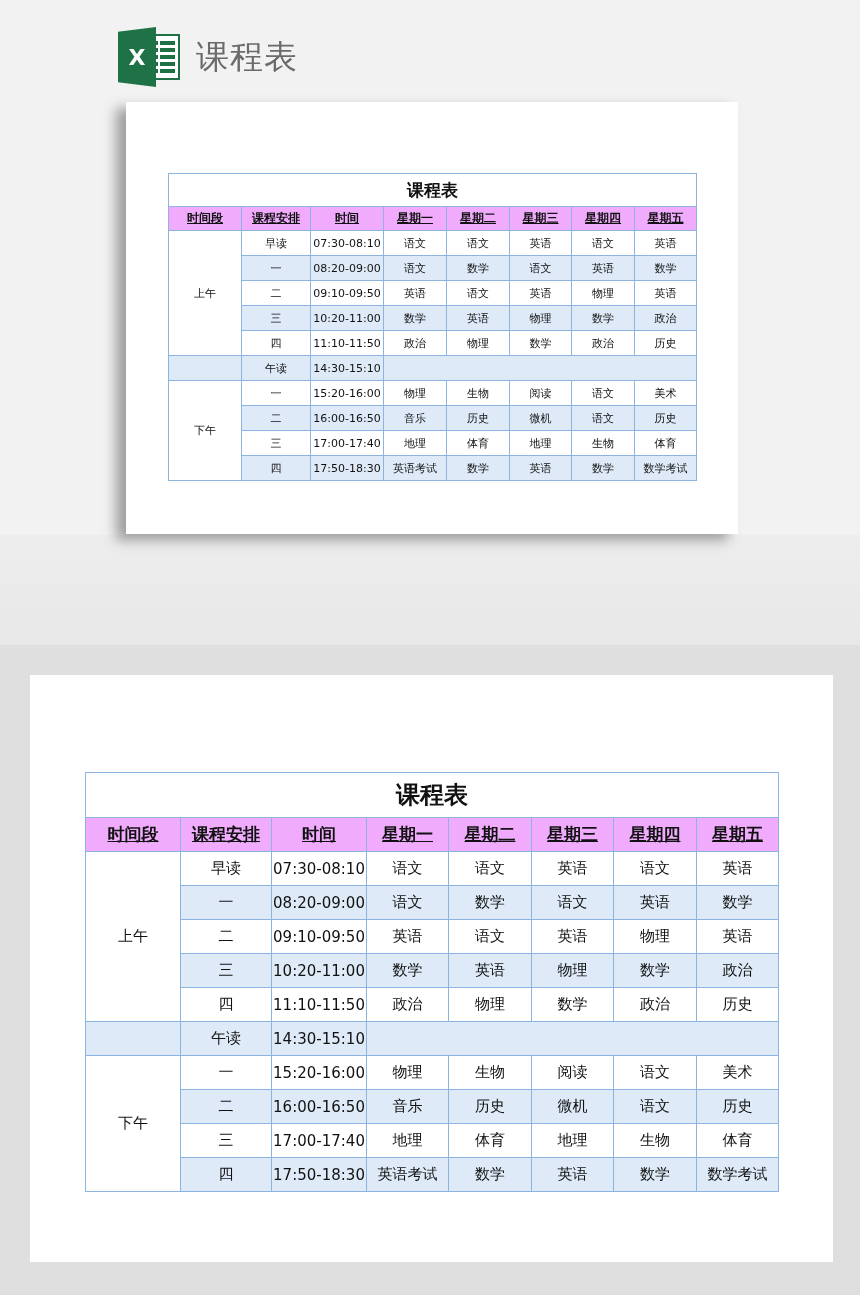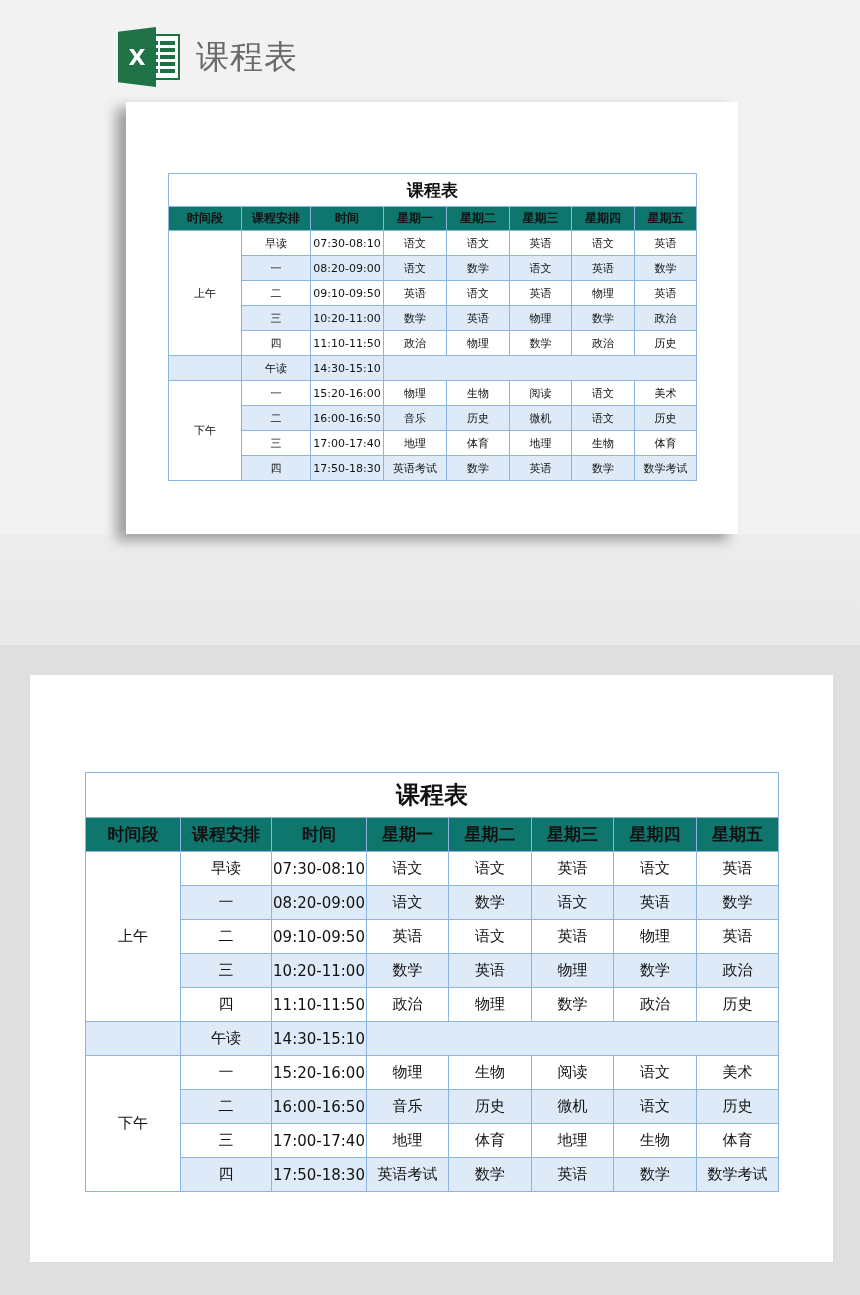--- a/index.html
+++ b/index.html
@@ -26,21 +26,21 @@
   .doc-title { margin-left: 14px; font-size: 33px; color: #6b6b6b; letter-spacing: 1px; }
 
   .paper { position: absolute; background: #fff; }
   .paper.small { left: 126px; top: 102px; width: 612px; height: 432px;
     box-shadow: -10px 6px 12px rgba(0,0,0,0.35); }
   .paper.large { left: 30px; top: 675px; width: 803px; height: 587px; }
 
   table.sched { position: absolute; border-collapse: collapse; table-layout: fixed; color: #111; }
   table.sched td { border: 1px solid #8cb4e0; text-align: center; vertical-align: middle; padding: 0; overflow: hidden; white-space: nowrap; }
   table.sched tr.alt td.c { background: #deeaf7; }
-  table.sched tr.head td { background: #0f766e; font-weight: bold; }
+  table.sched tr.head td { background: #f0abfc; font-weight: bold; text-decoration: underline; }
   table.sched tr.noon td { background: #deeaf7; }
   table.sched td.period { background: #fff !important; }
   table.sched td.title { font-weight: bold; background: #fff; }
   .b { font-weight: normal; }
 
   
   table.s { left: 42px; top: 71px; width: 528px; font-size: 11px; }
   table.s tr.trow td { height: 32px; font-size: 17px; }
   table.s tr.head td { height: 23px; font-size: 12px; }
   table.s tr.r td { height: 24px; }

